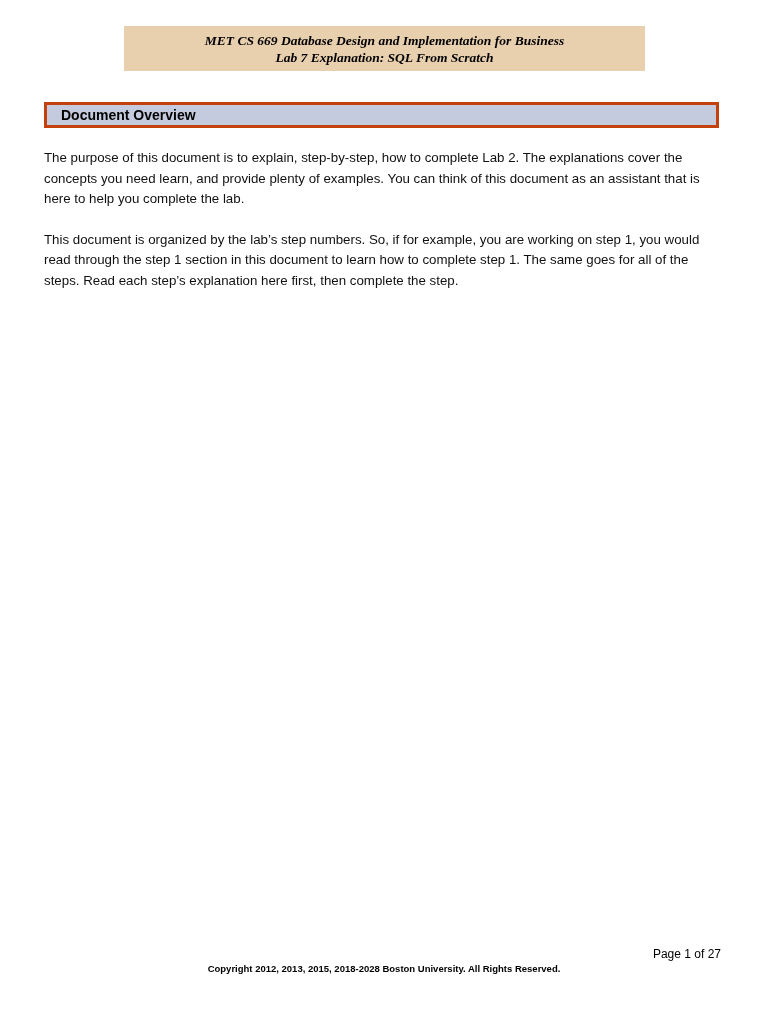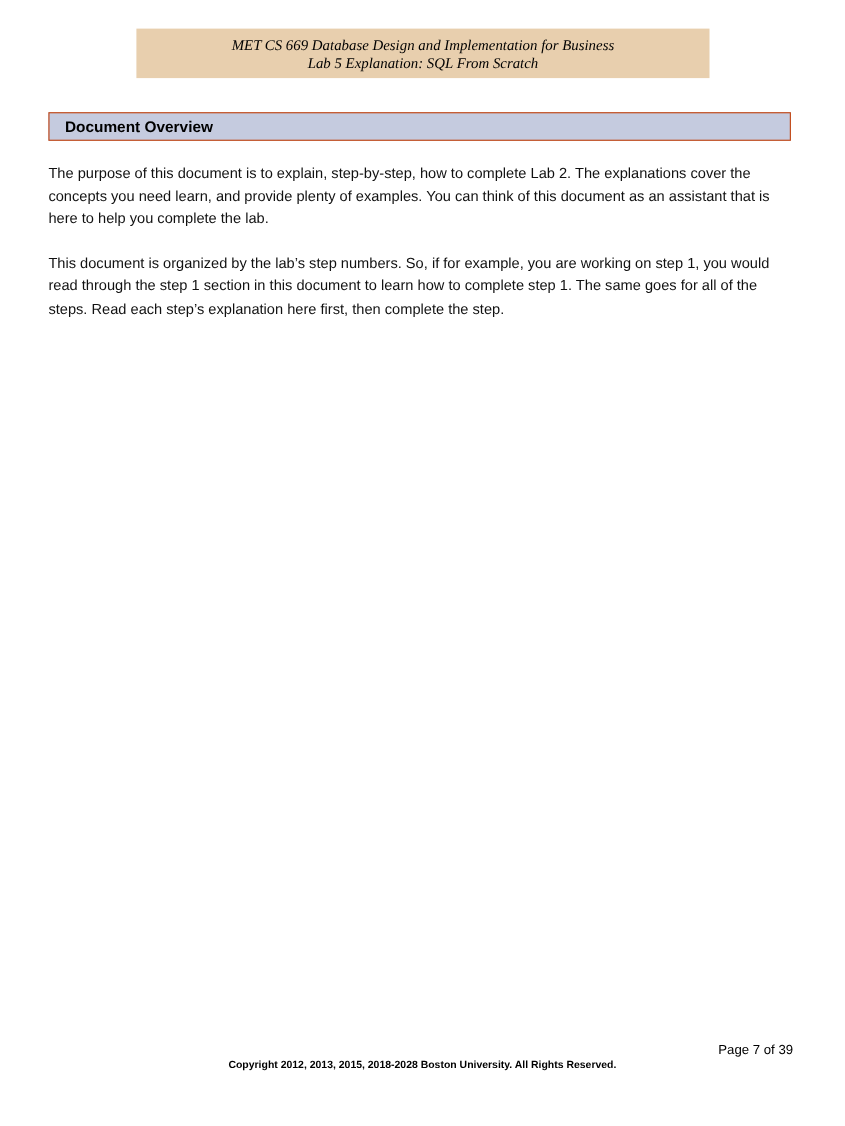--- a/index.html
+++ b/index.html
@@ -29,37 +29,37 @@
     width: 521px;
     height: 45px;
     background: #e8cfae;
     display: flex;
     flex-direction: column;
     align-items: center;
     justify-content: center;
   }
   .title-line {
     font-family: "Liberation Serif", serif;
-    font-weight: normal;
+    font-weight: bold;
     font-style: italic;
     font-size: 13.5px;
     line-height: 17px;
     color: #000000;
     text-align: center;
     white-space: nowrap;
   }
   
   .section-box {
     position: absolute;
     left: 44px;
     top: 102px;
     width: 675px;
     height: 26px;
     background: #c5cbdf;
-    border: 1px solid #c2410c;
+    border: 3px solid #c2410c;
     box-sizing: border-box;
     display: flex;
     align-items: center;
   }
   .section-box-label {
     font-family: "Liberation Sans", sans-serif;
     font-weight: bold;
     font-size: 14px;
     color: #000000;
     padding-left: 14px;
@@ -100,28 +100,28 @@
     color: #000000;
   }
 </style>
 </head>
 <body>
 
 <div class="page">
 
   <div class="title-banner">
     <div class="title-line">MET CS 669 Database Design and Implementation for Business</div>
-    <div class="title-line">Lab 5 Explanation: SQL From Scratch</div>
+    <div class="title-line">Lab 7 Explanation: SQL From Scratch</div>
   </div>
 
   <div class="section-box">
     <span class="section-box-label">Document Overview</span>
   </div>
 
   <div class="body-area">
     <p class="paragraph">The purpose of this document is to explain, step-by-step, how to complete Lab 2. The explanations cover the concepts you need learn, and provide plenty of examples. You can think of this document as an assistant that is here to help you complete the lab.</p>
     <p class="paragraph">This document is organized by the lab’s step numbers. So, if for example, you are working on step 1, you would read through the step 1 section in this document to learn how to complete step 1. The same goes for all of the steps. Read each step’s explanation here first, then complete the step.</p>
   </div>
 
-  <div class="page-number">Page 7 of 39</div>
+  <div class="page-number">Page 1 of 27</div>
   <div class="copyright">Copyright 2012, 2013, 2015, 2018-2028 Boston University. All Rights Reserved.</div>
 
 </div>
 
 </body></html>

